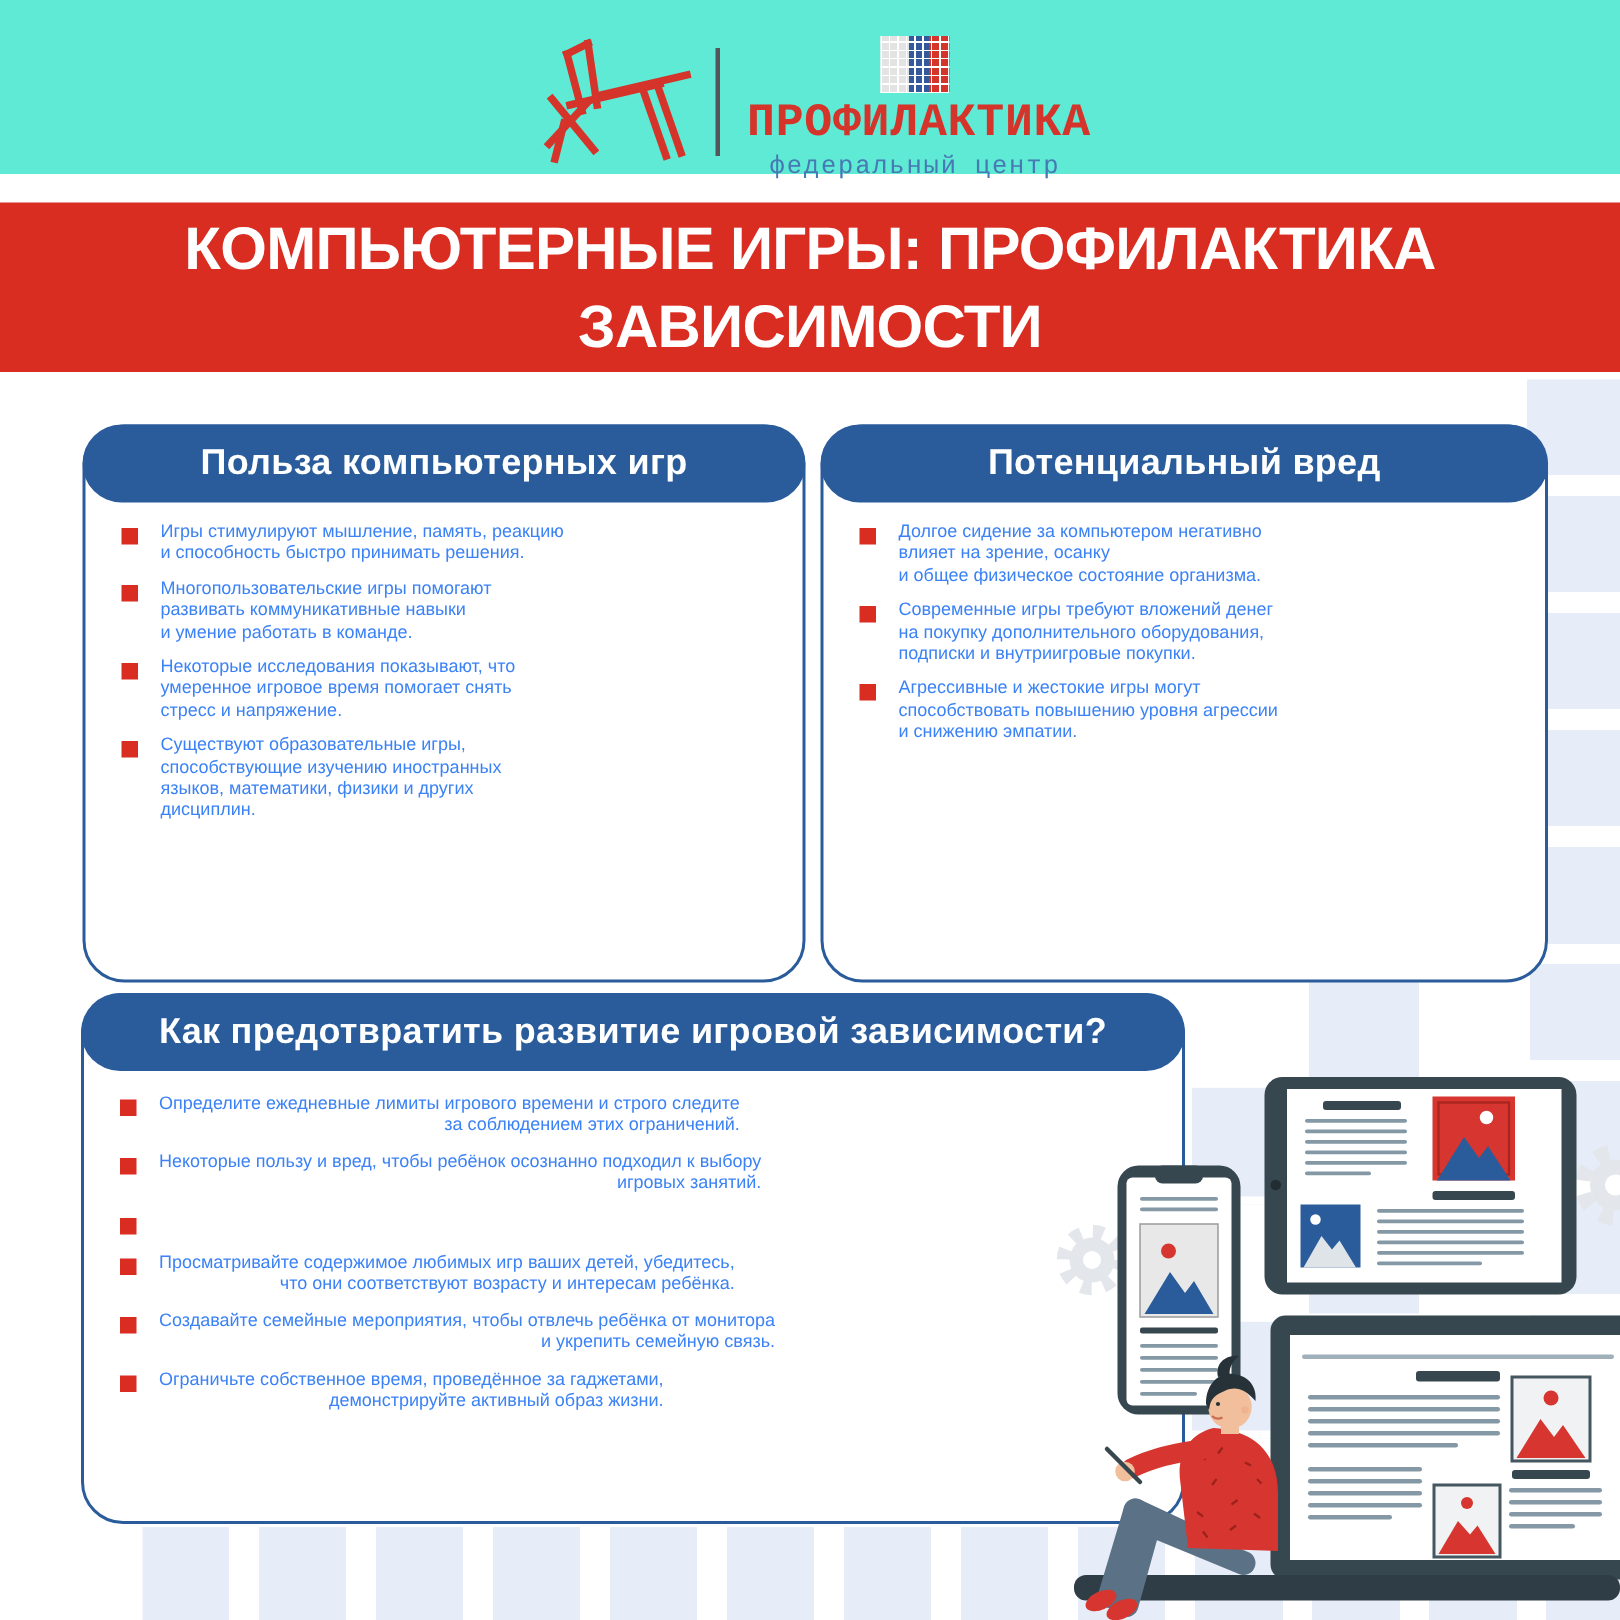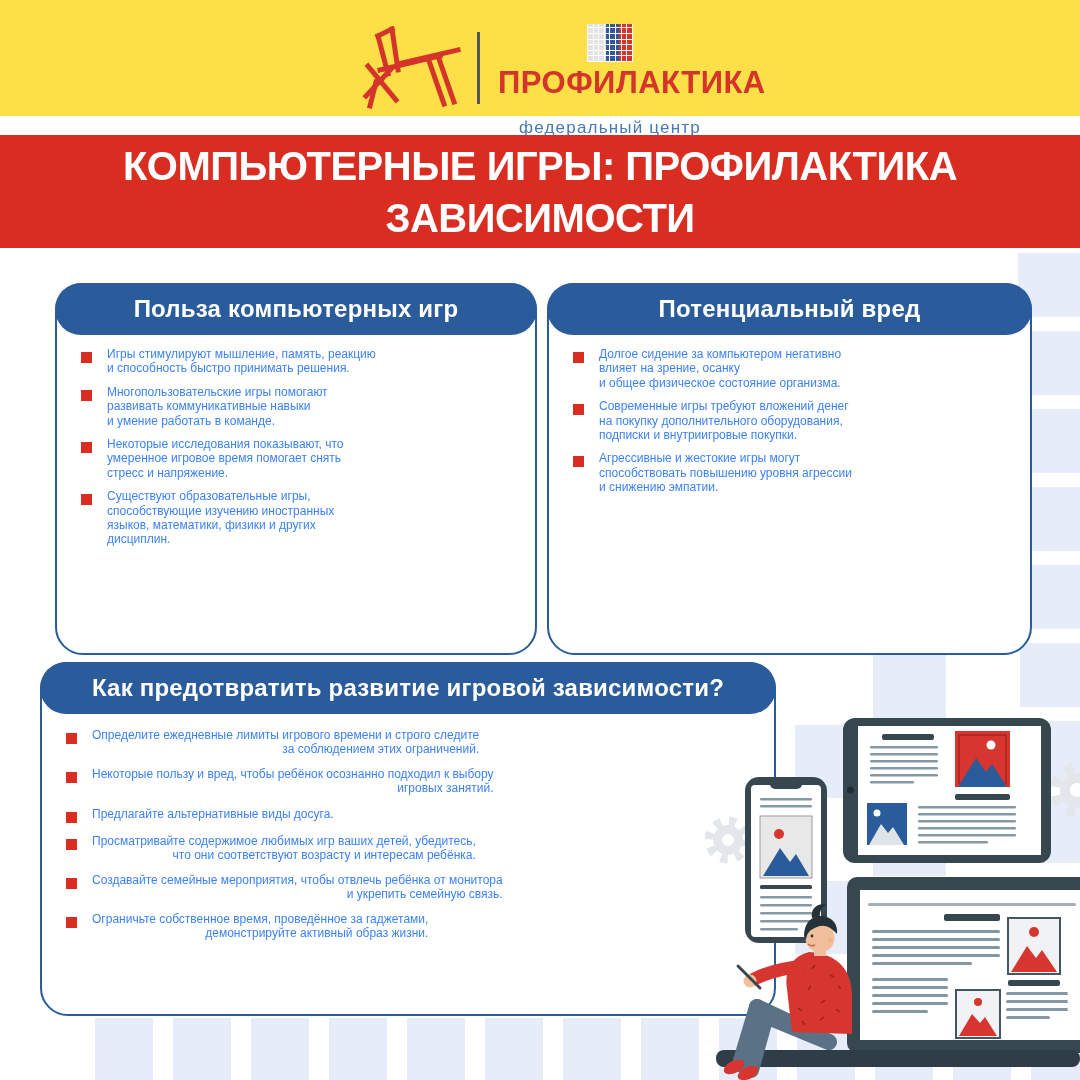--- a/index.html
+++ b/index.html
@@ -13,50 +13,50 @@
   .bg-strip-bottom{position:absolute;left:95px;top:1018px;width:985px;height:62px;z-index:0;
     background:repeating-linear-gradient(90deg,#e6ecf8 0 58px,#ffffff 58px 78px);}
   .bg-checker{position:absolute;left:790px;top:647px;width:230px;height:371px;z-index:0;
     background-image:
       repeating-linear-gradient(0deg,#fff 0 5px,transparent 5px 78px),
       repeating-linear-gradient(90deg,#fff 0 5px,transparent 5px 78px),
       conic-gradient(#e6ecf8 0 90deg,#ffffff 90deg 180deg,#e6ecf8 180deg 270deg,#ffffff 270deg);
     background-size:78px 78px,78px 78px,156px 156px;}
 
   
-  .header{position:absolute;left:0;top:0;width:1080px;height:116px;background:#fde047;z-index:2;}
+  .header{position:absolute;left:0;top:0;width:1080px;height:116px;background:#5eead4;z-index:2;font-family:Liberation Mono, monospace;}
   .brand-mark{position:absolute;left:360px;top:24px;width:104px;height:88px;}
   .header-divider{position:absolute;left:477px;top:32px;width:3px;height:72px;background:#55565a;}
   .logo{position:absolute;left:498px;top:24px;width:224px;text-align:center;}
   .logo-grid{width:46px;height:38px;margin:0 auto 5px;
     background-image:
       repeating-linear-gradient(0deg,#fff 0 1px,transparent 1px 5.6px),
       repeating-linear-gradient(90deg,#fff 0 1px,transparent 1px 5.6px),
       linear-gradient(90deg,#e3e3e3 0 41%,#33589c 41% 70%,#d5342b 70% 100%);}
   .logo-title{color:#d5342b;font-weight:bold;font-size:31px;letter-spacing:0.5px;line-height:1;}
-  .logo-sub{color:#4779b4;font-size:17px;letter-spacing:1.2px;margin-top:21px;line-height:1;}
+  .logo-sub{color:#4779b4;font-size:17px;letter-spacing:1.2px;margin-top:5px;line-height:1;}
 
   
   .banner{position:absolute;left:0;top:135px;width:1080px;height:113px;background:#d92d22;z-index:2;
     display:flex;align-items:center;justify-content:center;}
   .banner-title{color:#ffffff;font-weight:bold;font-size:40px;line-height:1.3;text-align:center;
     white-space:pre-line;letter-spacing:-0.5px;}
 
   
   .card{position:absolute;background:#ffffff;border:2px solid #2a5c9b;border-radius:28px;z-index:2;}
   .card-head{margin:-2px;height:52px;background:#2a5c9b;border-radius:28px;
     display:flex;align-items:center;justify-content:center;}
   .card-head span{color:#fff;font-weight:bold;font-size:24px;letter-spacing:0.2px;}
   .card-body{padding:14px 18px 10px 24px;}
   .item{display:flex;gap:15px;margin-bottom:9px;}
   .item p{margin:0;color:#3b82f6;font-size:12px;line-height:1.2;white-space:pre-line;}
   .sq{width:11px;height:11px;background:#d92d22;flex:0 0 11px;margin-top:5px;}
   #card-benefits{left:55px;top:283px;width:478px;height:368px;}
   #card-harm{left:547px;top:283px;width:481px;height:368px;}
-  #card-prevention{left:40px;top:662px;width:732px;height:350px;}
+  #card-prevention{left:54px;top:662px;width:732px;height:350px;}
   #card-prevention .card-body{padding:16px 46px 10px 24px;}
   #card-prevention .item{margin-bottom:11px;}
   #card-prevention .item p{line-height:1.18;text-align:right;}
 
   
   .illustration{position:absolute;left:700px;top:690px;width:380px;height:390px;z-index:3;}
 </style>
 </head>
 <body>
 
@@ -162,21 +162,20 @@
           <p>Определите ежедневные лимиты игрового времени и строго следите
 за соблюдением этих ограничений.</p>
         </div>
       <div class="item">
           <span class="sq"></span>
           <p>Некоторые пользу и вред, чтобы ребёнок осознанно подходил к выбору
 игровых занятий.</p>
         </div>
       <div class="item">
           <span class="sq"></span>
-          <p>Предлагайте альтернативные виды досуга.</p>
         </div>
       <div class="item">
           <span class="sq"></span>
           <p>Просматривайте содержимое любимых игр ваших детей, убедитесь,
 что они соответствуют возрасту и интересам ребёнка.</p>
         </div>
       <div class="item">
           <span class="sq"></span>
           <p>Создавайте семейные мероприятия, чтобы отвлечь ребёнка от монитора
 и укрепить семейную связь.</p>

